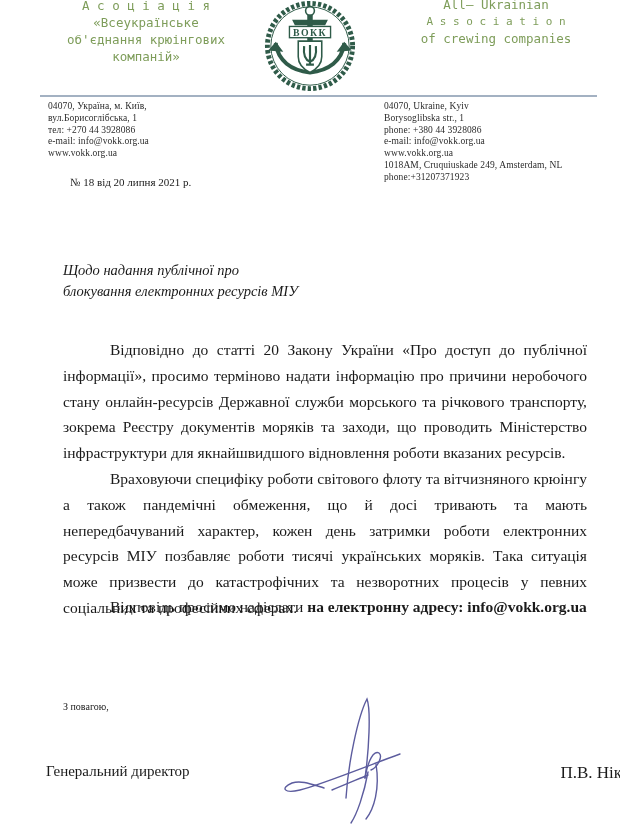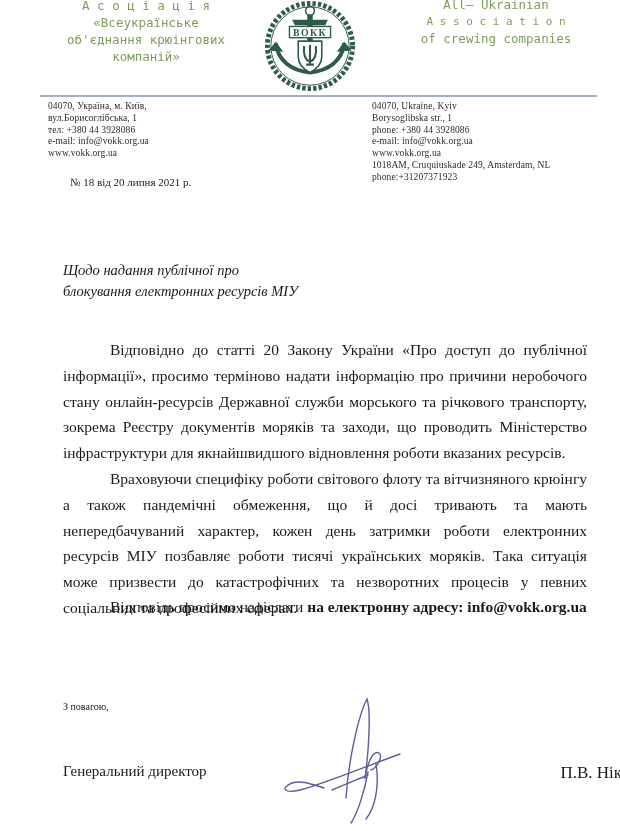--- a/index.html
+++ b/index.html
@@ -20,31 +20,31 @@
   
   .logo { position:absolute; left:261px; top:0px; }
   
   .divider { position:absolute; left:40px; top:95px; width:557px; height:0; border-top:2px solid var(--divider, #a3b1c2); }
   
   .contact {
     position:absolute; top:101px; font-size:9.5px; line-height:11.8px; color:#2b2b2b;
     font-family:"Liberation Serif", serif; letter-spacing:0.1px;
   }
   .contact-uk { left:48px; }
-  .contact-en { left:372px;font-family:Liberation Serif, serif; }
+  .contact-en { left:384px;font-family:Liberation Serif, serif; }
   
   .ref-line { position:absolute; left:70px; top:176px; font-size:11px; }
   .addressee { position:absolute; right:33px; top:210px; font-size:15.5px; font-weight:bold; }
   .subject { position:absolute; left:63px; top:260px; font-size:14.5px; line-height:21px; font-style:italic; }
   .body-text { position:absolute; left:63px; top:337px; width:524px; }
   .body-text p { margin:0; text-indent:47px; text-align:justify; font-size:15.5px; line-height:25.8px; }
   .reply-line { position:absolute; left:63px; top:598px; width:524px; text-indent:47px; font-size:15.5px; }
   .reply-line b { font-weight:bold; }
   .closing { position:absolute; left:63px; top:701px; font-size:10px; }
-  .signer-title { position:absolute; left:63px; top:763px; font-size:15px; }
+  .signer-title { position:absolute; left:46px; top:763px; font-size:15px; }
   .signer-name { position:absolute; right:14px; top:763px; font-size:17px; }
   .signature { position:absolute; left:272px; top:692px; }
 </style>
 </head>
 <body>
 
 <div class="page">
 
   <div class="org-block org-uk">
     <div>А с о ц і а ц і я</div>
@@ -81,21 +81,21 @@
     <div>All– Ukrainian</div>
     <div class="org-line-lg">A s s o c i a t i o n</div>
     <div>of crewing companies</div>
   </div>
 
   <div class="divider"></div>
 
   <div class="contact contact-uk">
     <div>04070, Україна, м. Київ,</div>
     <div>вул.Борисоглібська, 1</div>
-    <div>тел: +380 44 3928086</div>
+    <div>тел: +270 44 3928086</div>
     <div>e-mail: info@vokk.org.ua</div>
     <div>www.vokk.org.ua</div>
   </div>
 
   <div class="contact contact-en">
     <div>04070, Ukraine, Kyiv</div>
     <div>Borysoglibska str., 1</div>
     <div>phone: +380 44 3928086</div>
     <div>e-mail: info@vokk.org.ua</div>
     <div>www.vokk.org.ua</div>

